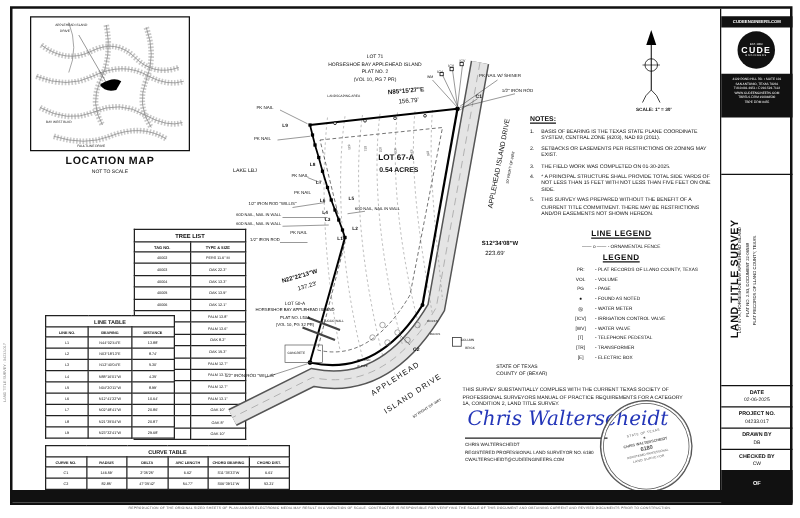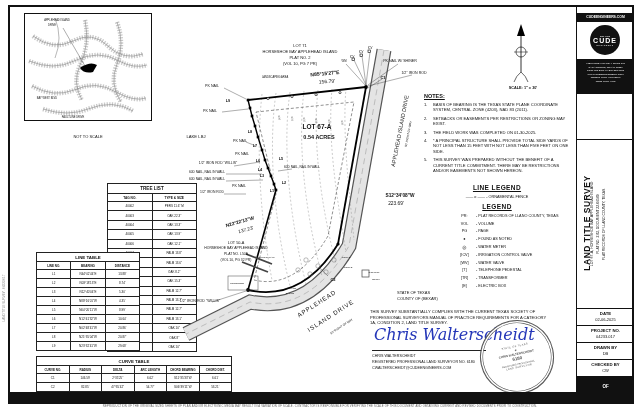--- a/index.html
+++ b/index.html
@@ -91,20 +91,21 @@
         <path d="M7,72 q22,12 42,4 q22,-10 42,2 q18,10 30,6"></path>
         <path d="M18,95 q25,8 45,0 q25,-10 45,2"></path>
         <path d="M60,6 q5,25 -5,45 q-8,18 2,35"></path>
         <path d="M92,8 q8,22 0,42 q-8,20 4,38"></path>
         <path d="M30,4 q8,20 0,40"></path>
       </g>
       <path d="M56,53 q10,-6 16,-2 l-4,7 q-9,2 -13,-4 z" fill="#000"></path>
       <line x1="38" y1="14" x2="60" y2="52" stroke="#333" stroke-width="0.4"></line>
     </svg>
   </div>
+  <div class="locmap-title">LOCATION MAP</div>
   <div class="locmap-sub">NOT TO SCALE</div>
 
   <table class="tbl" id="tree-table">
     <tbody>
       <tr>
           <td class="ttl" colspan="2">TREE LIST</td>
         </tr>
       <tr>
         <th style="width:32px">TAG NO.</th>
         <th>TYPE &amp; SIZE</th>

